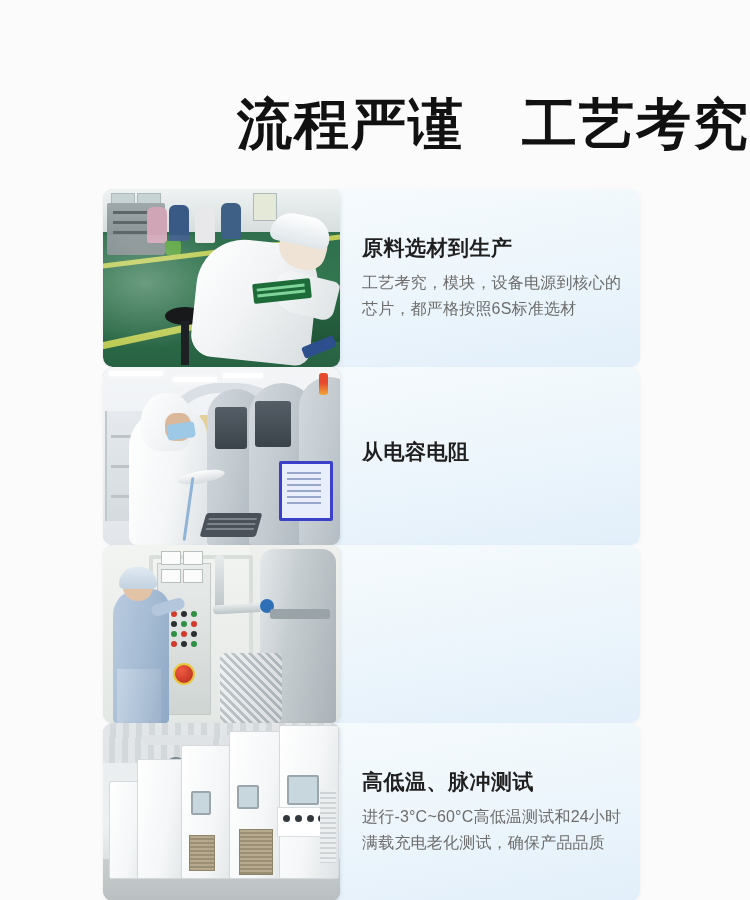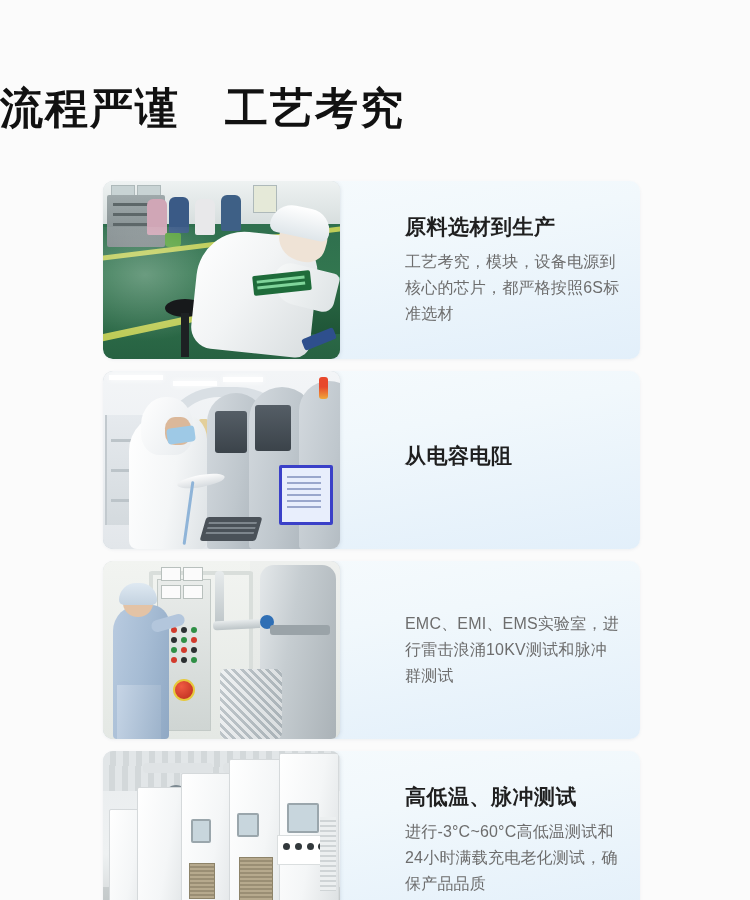--- a/index.html
+++ b/index.html
@@ -15,22 +15,22 @@
   }
   .page {
     position: relative;
     width: 750px;
     height: 900px;
     box-sizing: border-box;
   }
 
   
   .page-heading {
-    text-align: left;
-    font-size: 43px;
+    text-align: right;
+    font-size: 55px;
     font-weight: bold;
     color: #111111;
     letter-spacing: 2px;
     padding-top: 54px;
     line-height: 1.2;
     white-space: pre;
   }
 
   
   .card-list {
@@ -41,26 +41,24 @@
     top: 152px;
     left: 103px;
     width: 537px;
   }
   .card {
     position: relative;
     display: flex;
     align-items: stretch;
     width: 537px;
     height: 178px;
-    margin-bottom: 12px;
     border-radius: 10px;
     background: linear-gradient(170deg, #f7fbfd 0%, #f1f8fc 40%, #e2effa 100%);
     box-shadow: 0 1px 3px rgba(120, 140, 160, 0.10);
     overflow: hidden;
-    gap: 43px;
   }
   .card-media {
     position: relative;
     flex: 0 0 237px;
     width: 237px;
     height: 178px;
     border-radius: 9px;
     overflow: hidden;
     box-shadow: 0 1px 4px rgba(70, 90, 110, 0.18);
     background: #cfd6da;
@@ -546,21 +544,20 @@
           <div class="valve"></div>
           <div class="flange"></div>
           <div class="worker"></div>
           <div class="worker-leg"></div>
           <div class="worker-head2"></div>
           <div class="hairnet"></div>
           <div class="arm2"></div>
         </div>
       </div>
       <div class="card-body">
-        <div class="card-desc">EMC、EMI、EMS实验室，进行雷击浪涌10KV测试和脉冲群测试</div>
       </div>
     </li>
 
     <li class="card">
       <div class="card-media">
         <div class="scene scene-chamber">
           <div class="ceiling"></div>
           <div class="duct d1"></div>
           <div class="duct d2"></div>
           <div class="fan"></div>

